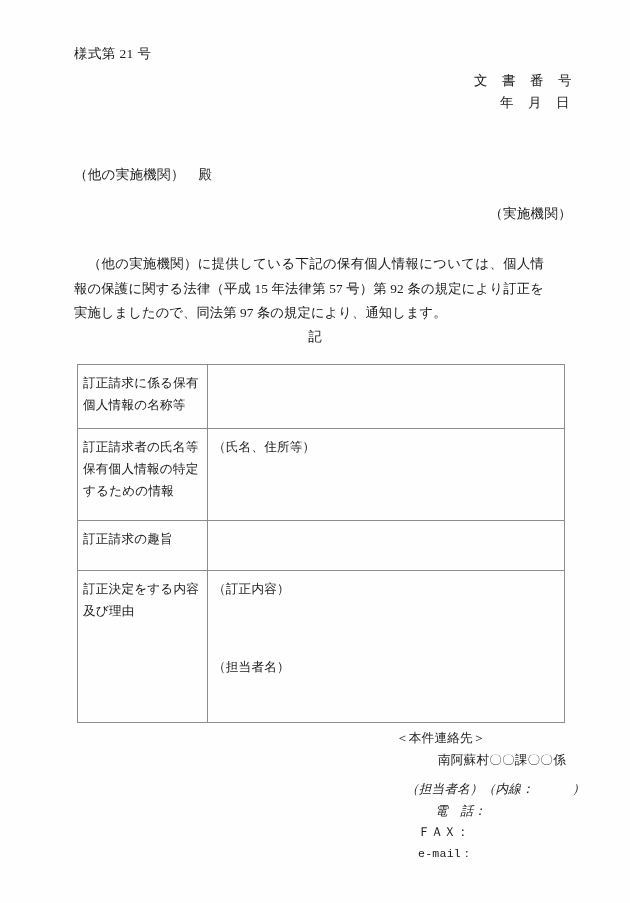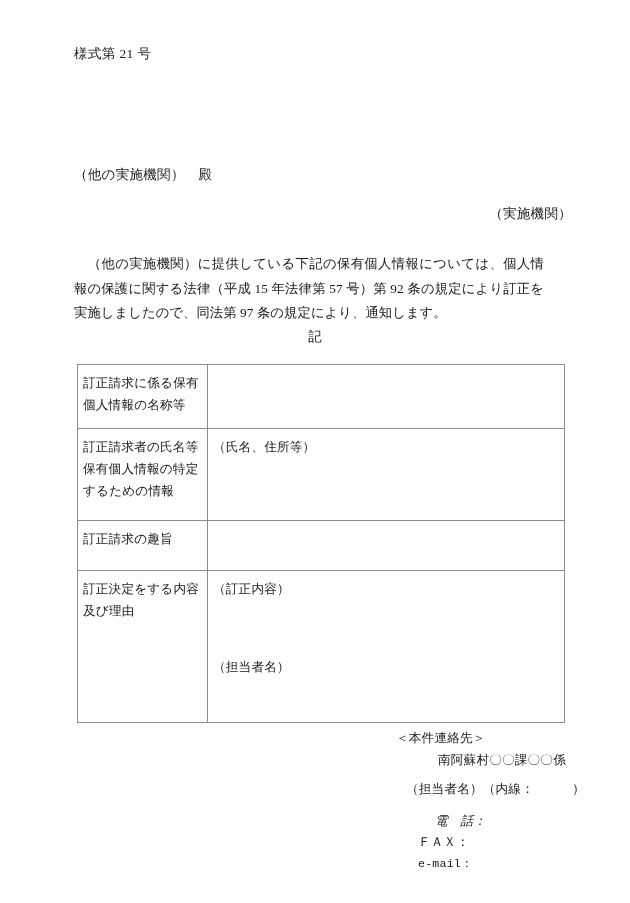--- a/index.html
+++ b/index.html
@@ -149,21 +149,22 @@
   .contact-title {
     margin-left: 0px;
     margin-bottom: 9px;
   }
   .contact-section {
     margin-left: 42px;
     margin-bottom: 17px;
   }
   .contact-person {
     margin-left: 10px;
-    margin-bottom: 19px;
+    margin-bottom: 9px;
+    font-style: italic;
   }
   .contact-tel {
     margin-left: 39px;
     margin-bottom: 9px;
     font-style: italic;
   }
   .contact-fax {
     margin-left: 22px;
     margin-bottom: 9px;
   }
@@ -174,20 +175,24 @@
     letter-spacing: 0.6px;
   }
 </style>
 </head>
 <body>
 
 <div class="page">
 
   <div class="t form-no serif-jp">様式第 21 号</div>
 
+  <div class="doc-meta serif-jp">
+    <div class="meta-number">文　書　番　号</div>
+    <div class="meta-date">年　月　日</div>
+  </div>
 
 
   <div class="t addressee serif-jp">（他の実施機関）　殿</div>
 
   <div class="issuer serif-jp">（実施機関）</div>
 
   <div class="body-para serif-jp">　（他の実施機関）に提供している下記の保有個人情報については、個人情報の保護に関する法律（平成 15 年法律第 57 号）第 92 条の規定により訂正を実施しましたので、同法第 97 条の規定により、通知します。</div>
 
   <div class="ki-mark serif-jp">記</div>
 

